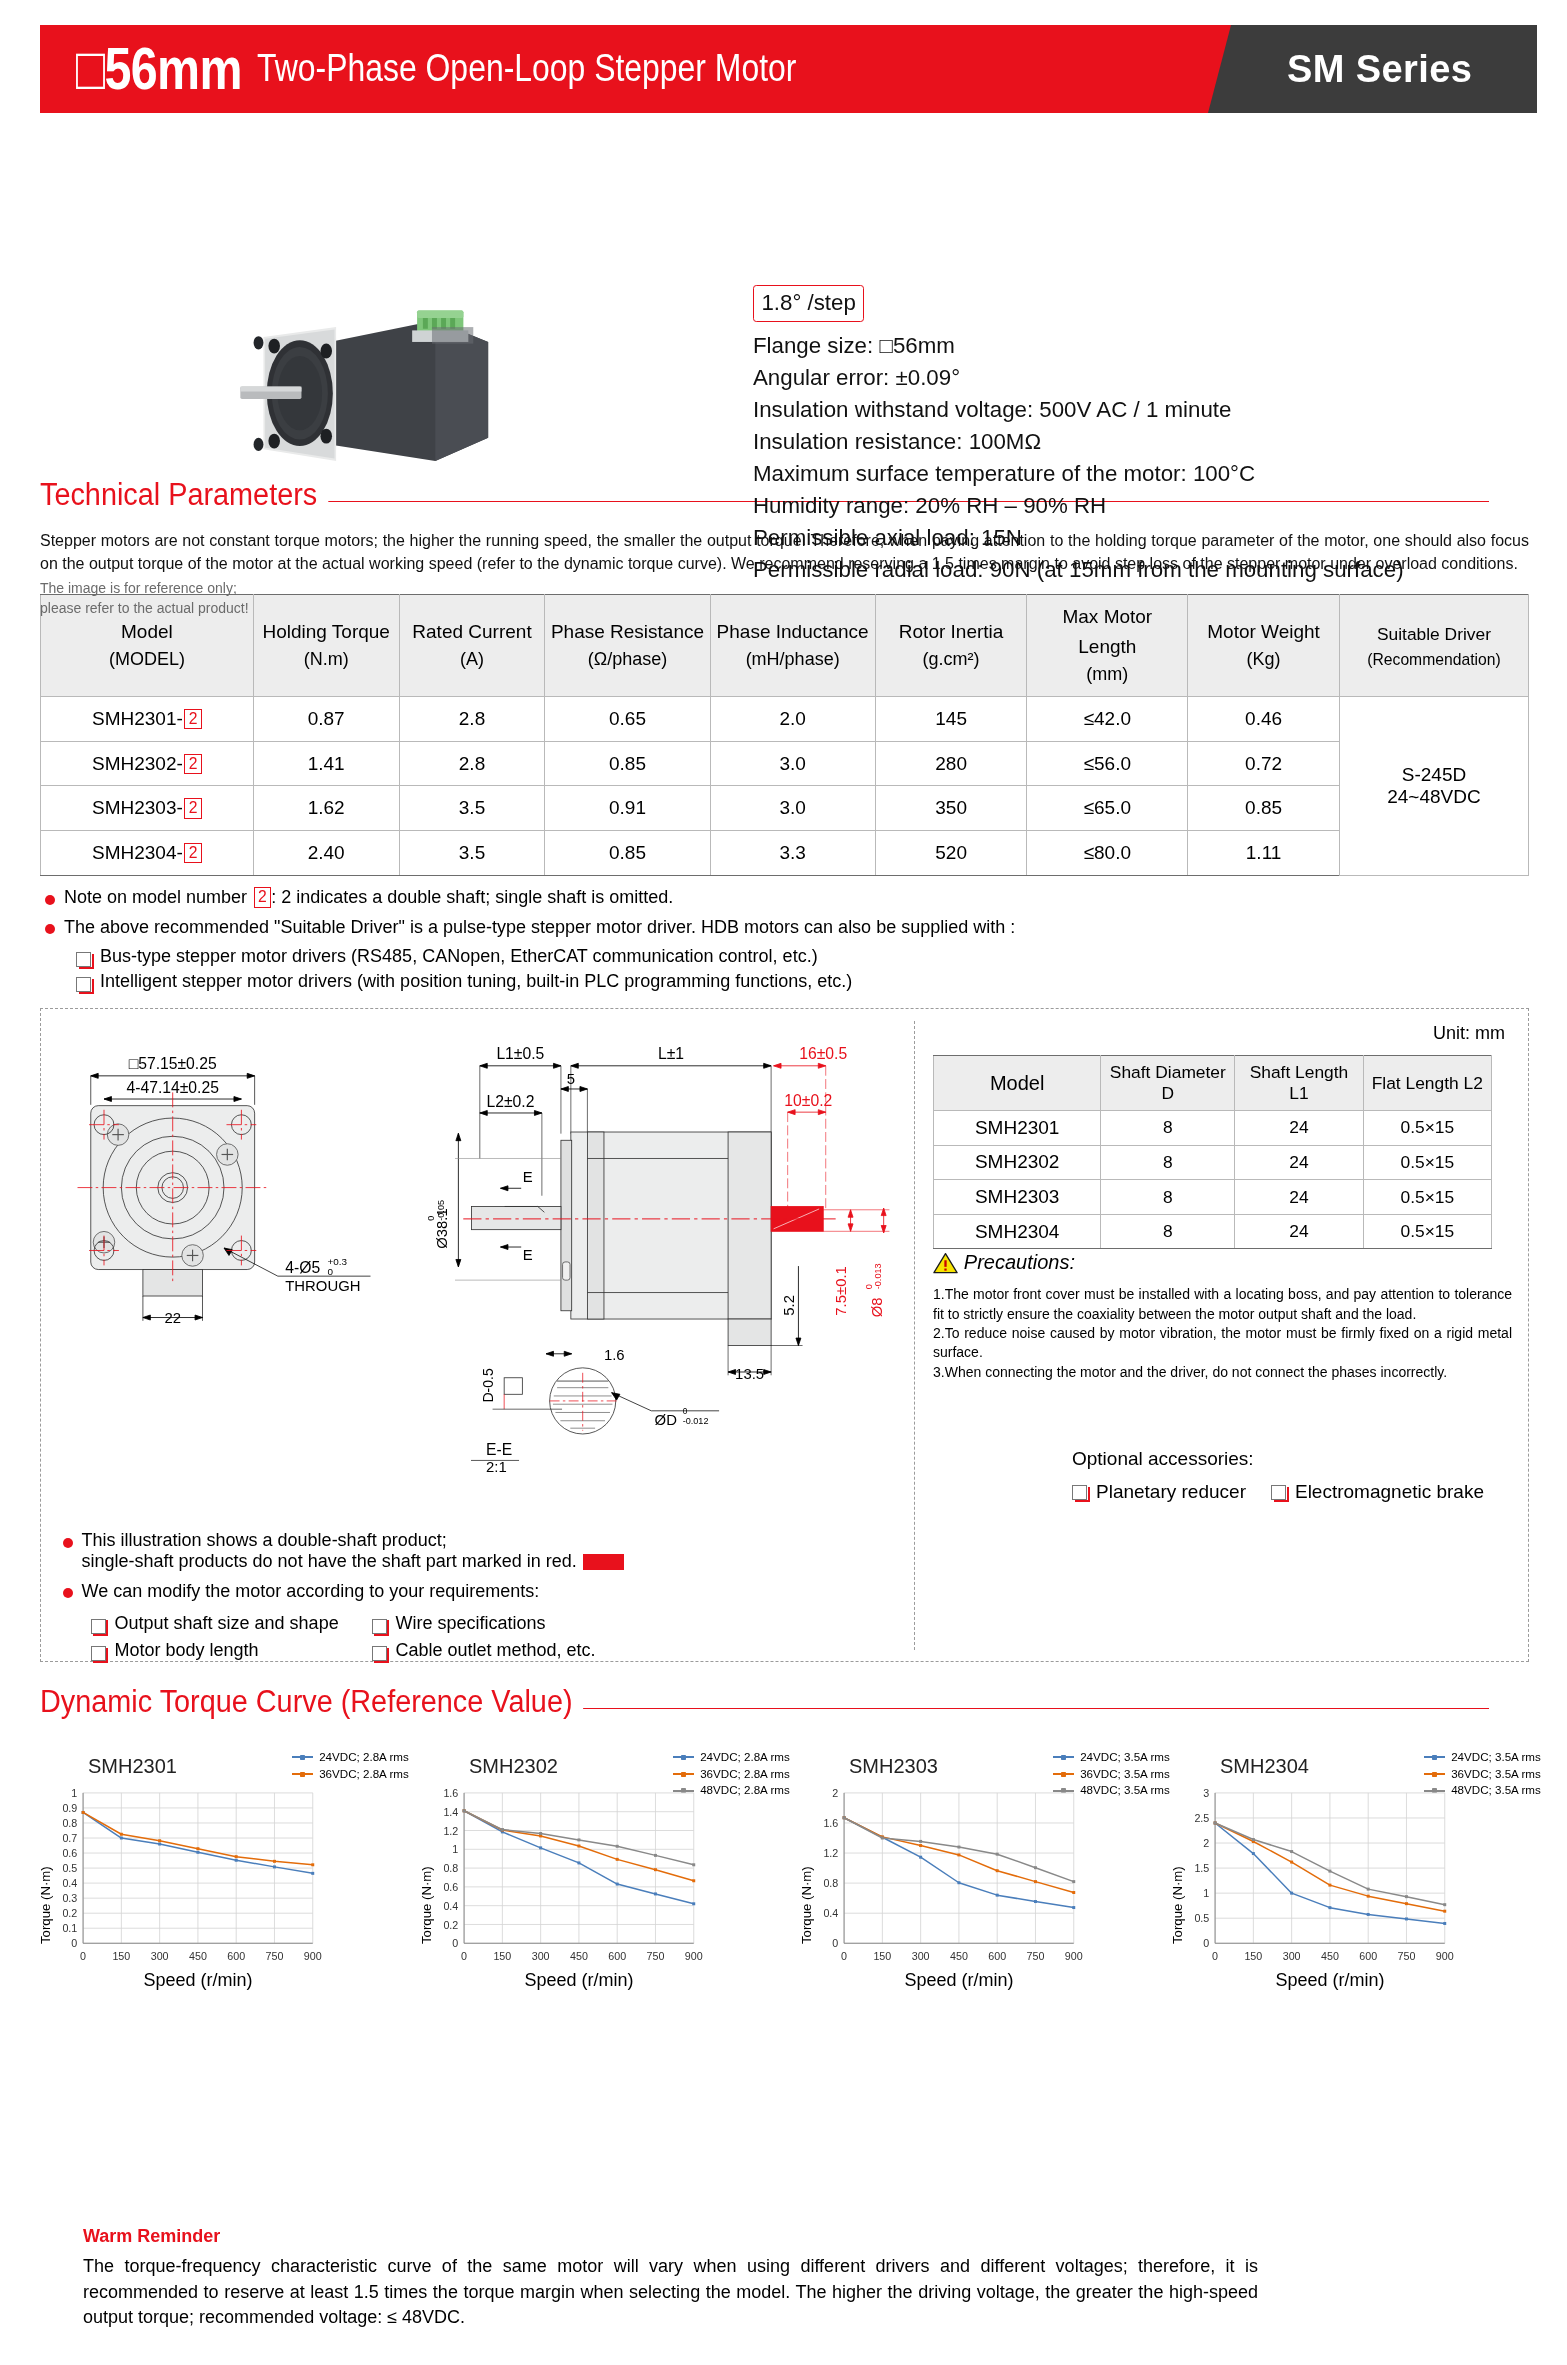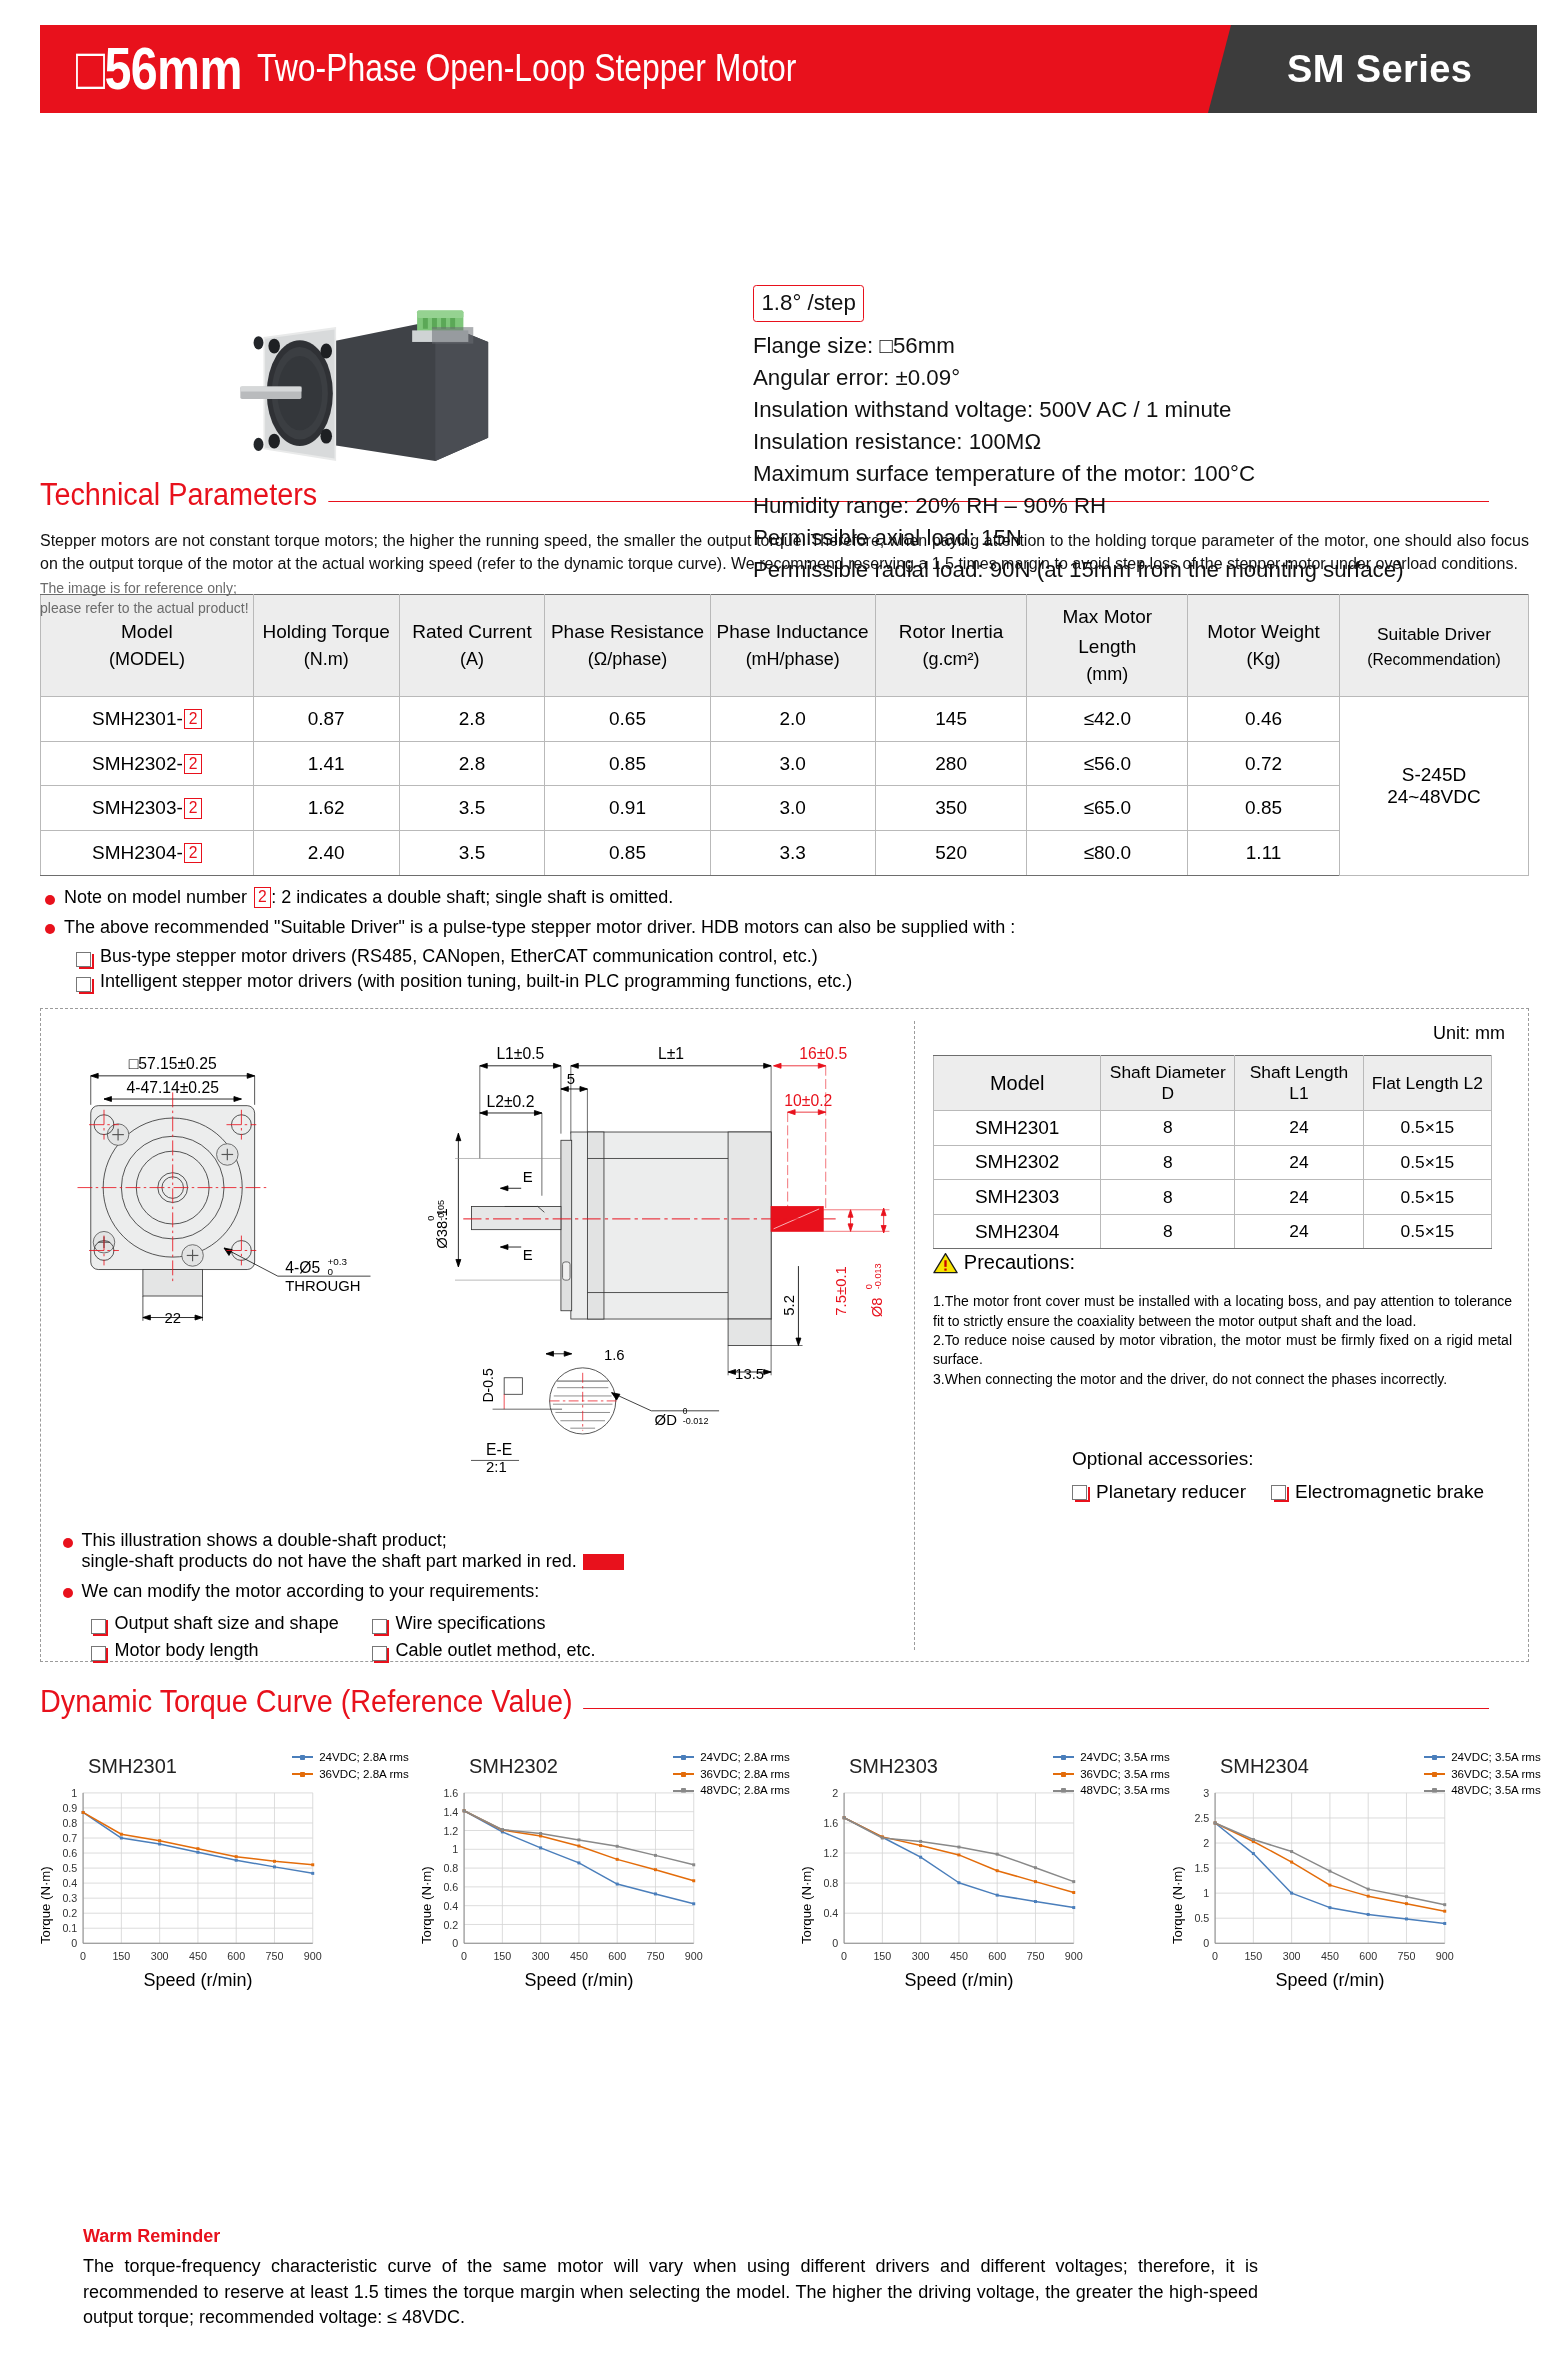--- a/index.html
+++ b/index.html
@@ -144,21 +144,21 @@
   }
   table.dimtab thead th {
     background:#ededed; font-weight:normal; border-top:1.7px solid #6d6d6d;
   }
   table.dimtab thead th.model-h { font-size:20px; }
   table.dimtab tbody tr:last-child td { border-bottom:1.7px solid #6d6d6d; }
 
   .precaut {
     position:absolute; left:18px; top:242px; width:579px;
   }
-  .prec-head { display:flex; align-items:center; font-size:20px; margin-bottom:18px;}
+  .prec-head { display:flex; align-items:center; font-size:20px; margin-bottom:11px;font-style:italic;}
   .warn-tri { width:25px; height:22.3px; margin-right:5.8px; flex:0 0 auto; }
   .prec-body { font-size:14px; line-height:1.38; text-align:justify; }
 
   .opt-acc { position:absolute; left:157px; top:439px; width:530px; }
   .opt-title { font-size:19px; margin-bottom:10.8px; }
   .opt-row { display:flex; font-size:19px; }
   .opt-item { display:flex; align-items:flex-start; margin-right:25px; }
 
   .draw-notes { position:absolute; left:16.5px; top:521px; width:836px; font-size:18px; }
   .red-swatch {

